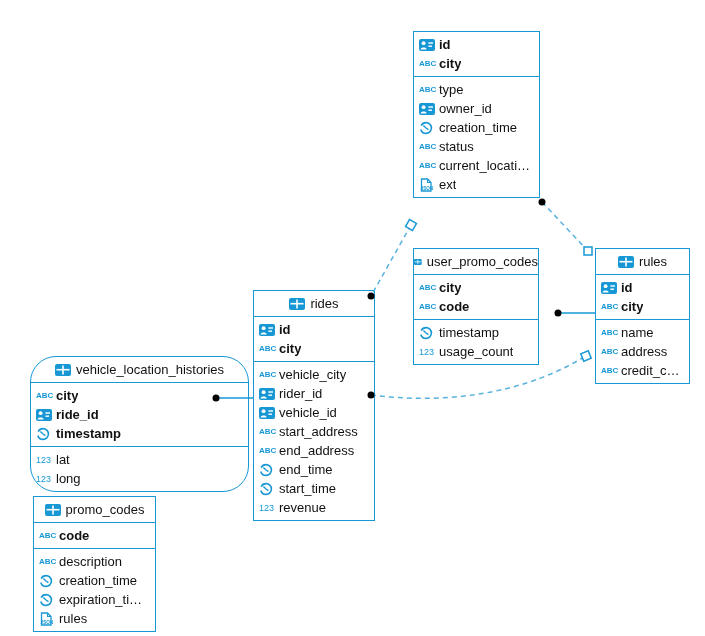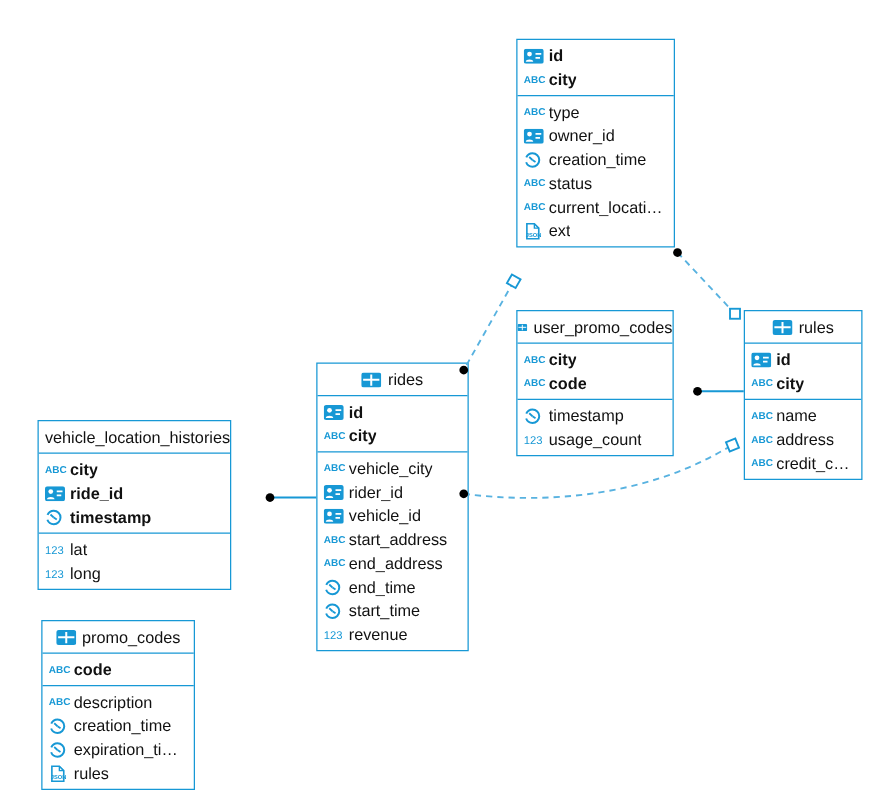--- a/index.html
+++ b/index.html
@@ -307,21 +307,21 @@
           <span class="cname">start_time</span>
         </div>
         <div class="erd-row">
           <span class="cicon">
             <span class="txticon numicon">123</span>
           </span>
           <span class="cname">revenue</span>
         </div>
       </div>
     </div>
-    <div class="erd-table" style="left: 30px; top: 336px; width: 155px;">
+    <div class="erd-table" style="left: 30px; top: 356px; width: 219px; border-radius: 26px;">
       <div class="erd-header">
         <svg width="16" height="12" viewBox="0 0 16 12">
           <rect class="fl" x="0" y="0" width="16" height="12" rx="2"></rect>
           <line x1="1.5" y1="5.7" x2="14.5" y2="5.7" stroke="#fff" stroke-width="1.6"></line>
           <line x1="8" y1="1.5" x2="8" y2="10.5" stroke="#fff" stroke-width="1.6"></line>
         </svg>
         <span>vehicle_location_histories</span>
       </div>
       <div class="erd-sec pk">
         <div class="erd-row pk">

